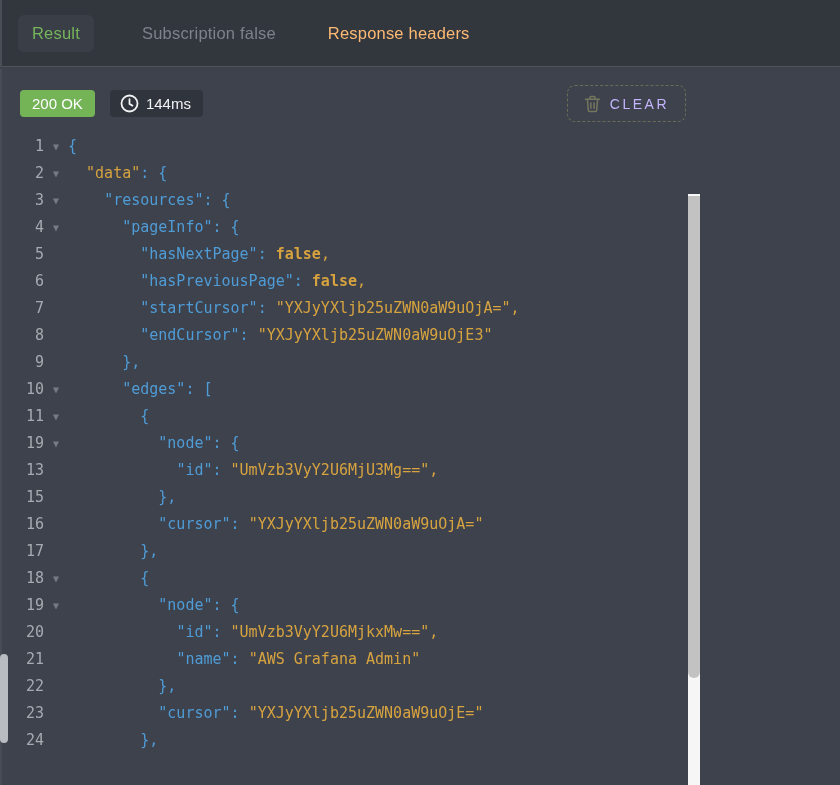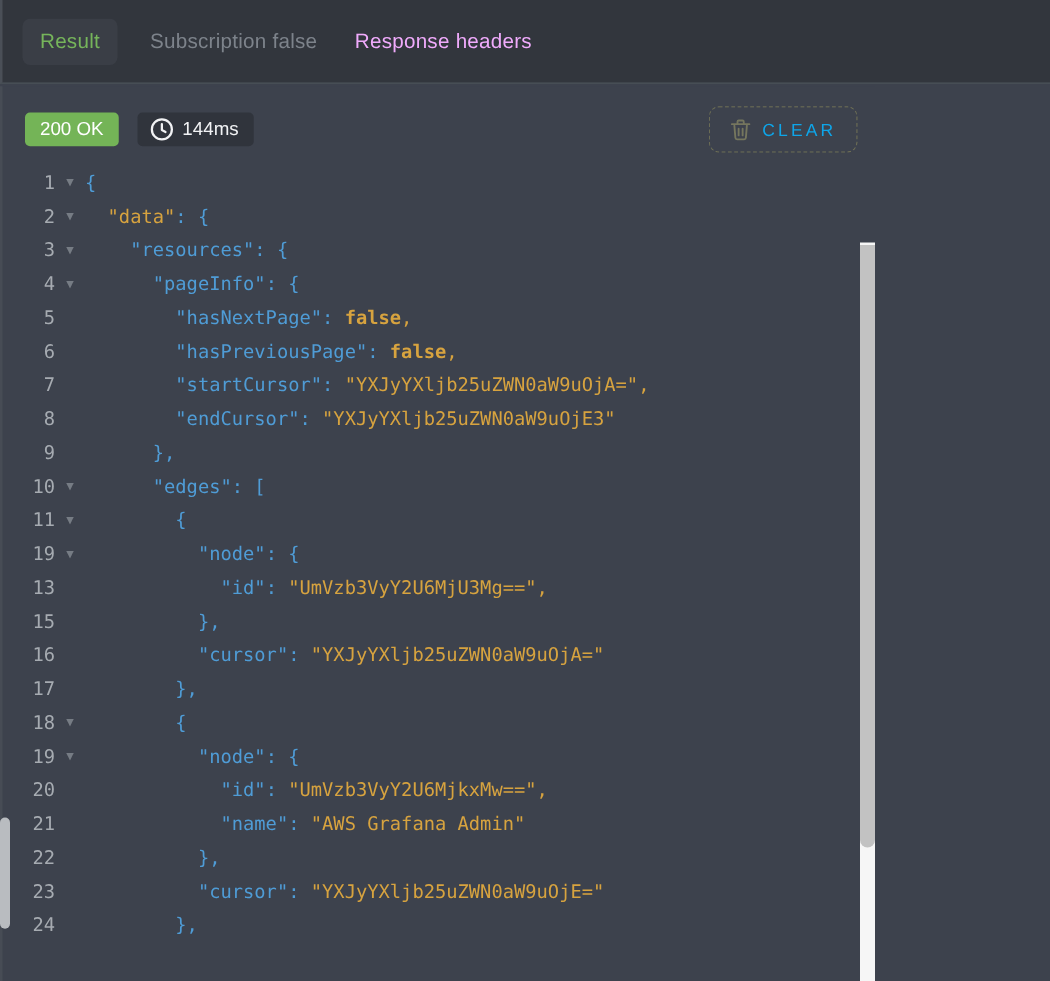--- a/index.html
+++ b/index.html
@@ -9,30 +9,30 @@
     background: #3d424d;
     position: relative;
   }
 
   
   .tabbar {
     position: absolute; top: 0; left: 0; width: 840px; height: 67px;
     background: #32363d;
     border-left: 2px solid #4a4f57;
     border-bottom: 1.5px solid #4d555c;
-    display: flex; align-items: center; gap: 22px;
+    display: flex; align-items: center; gap: 44px;
     padding-left: 16px;
   }
   .tab {
     font-size: 16.5px; letter-spacing: .2px; cursor: pointer;
     padding: 9px 14px; border-radius: 6px; white-space: nowrap;
   }
   .tab.active { background: #3a3e46; color: #76b55b; }
   .tab.muted  { color: #7d838b; padding: 9px 4px; }
-  .tab.light  { color: #f0abfc; padding: 9px 4px; }
+  .tab.light  { color: #fdba74; padding: 9px 4px; }
 
   
   .pane {
     position: absolute; top: 68.5px; left: 0; width: 700px; height: 716.5px;
     background: #3d424d;
     border-left: 2px solid #474c55;
   }
 
   
   .status-row {
@@ -45,21 +45,21 @@
   }
   .badge-time {
     margin-left: 15px; background: #30343c; color: #f1f2f4; font-size: 15px;
     border-radius: 4px; padding: 4px 12px 4px 10px;
     display: flex; align-items: center; gap: 7px; line-height: 19px; justify-content: space-between;
   }
   .badge-time svg { display: block; }
   .clear-btn {
     margin-left: auto; display: flex; align-items: center; gap: 9px;
     border: 1.5px dashed #6b6c55; border-radius: 8px;
-    color: #0ea5e9; background: transparent; cursor: pointer;
+    color: #c4b5fd; background: transparent; cursor: pointer;
     font-family: "Liberation Sans", sans-serif;
     font-size: 14px; letter-spacing: 2.5px;
     padding: 8px 16px; height: 37px;
   }
   .clear-btn svg { display: block; }
 
   
   .code {
     position: absolute; top: 57px; left: 0; right: 12px; bottom: 0;
     font-family: "DejaVu Sans Mono", monospace;

